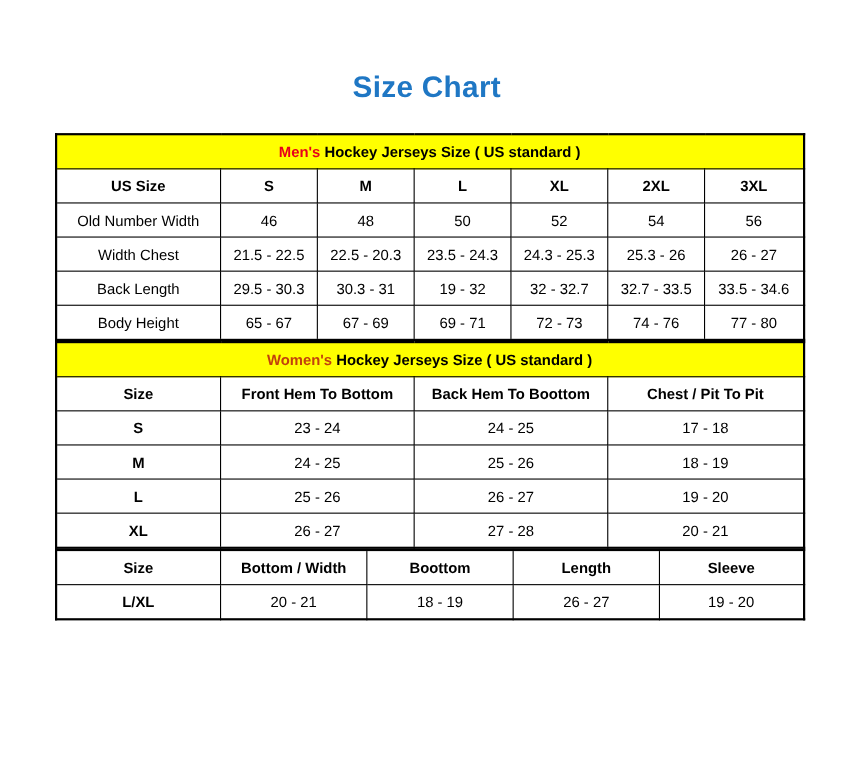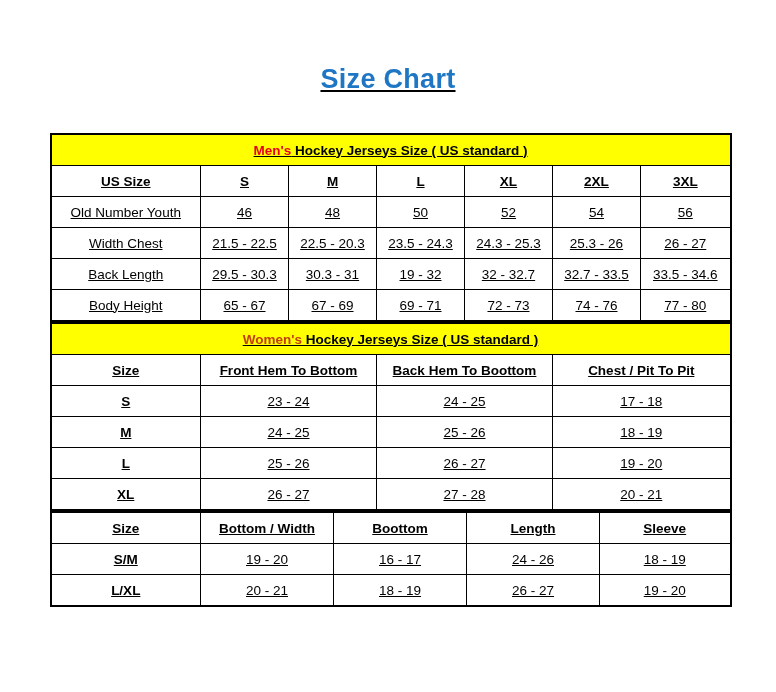--- a/index.html
+++ b/index.html
@@ -12,33 +12,32 @@
     height: 692px;
     font-family: "Liberation Sans", sans-serif;
     color: #000000;
     overflow: hidden;
   }
   .page {
     width: 776px;
     height: 692px;
     position: relative;
     background: #ffffff;
-    text-decoration: underline;
   }
   .title {
     text-align: center;
     color: #1f77c4;
     font-size: 27px;
     font-weight: bold;
     letter-spacing: 0.3px;
     padding-top: 66px;
     line-height: 1;
   }
   .tables-wrap {
-    margin: 12px auto;
+    margin: 0 auto;
     padding-top: 28px;
     width: 677px;
   }
   table.chart {
     border-collapse: collapse;
     table-layout: fixed;
     width: 680px;
     border: 2px solid #000000;
   }
   table.chart td {
@@ -94,21 +93,21 @@
         <tr>
           <td class="head">US Size</td>
           <td class="head">S</td>
           <td class="head">M</td>
           <td class="head">L</td>
           <td class="head">XL</td>
           <td class="head">2XL</td>
           <td class="head">3XL</td>
         </tr>
         <tr>
-          <td class="rowlabel">Old Number Youth</td>
+          <td class="rowlabel">Old Number Width</td>
           <td>46</td>
           <td>48</td>
           <td>50</td>
           <td>52</td>
           <td>54</td>
           <td>56</td>
         </tr>
         <tr>
           <td class="rowlabel">Width Chest</td>
           <td>21.5 - 22.5</td>
@@ -193,27 +192,20 @@
       </colgroup>
       <tbody>
         <tr>
           <td class="head">Size</td>
           <td class="head">Bottom / Width</td>
           <td class="head">Boottom</td>
           <td class="head">Length</td>
           <td class="head">Sleeve</td>
         </tr>
         <tr>
-          <td class="rowlabel-b">S/M</td>
-          <td>19 - 20</td>
-          <td>16 - 17</td>
-          <td>24 - 26</td>
-          <td>18 - 19</td>
-        </tr>
-        <tr>
           <td class="rowlabel-b">L/XL</td>
           <td>20 - 21</td>
           <td>18 - 19</td>
           <td>26 - 27</td>
           <td>19 - 20</td>
         </tr>
       </tbody>
     </table>
 
   </div>

